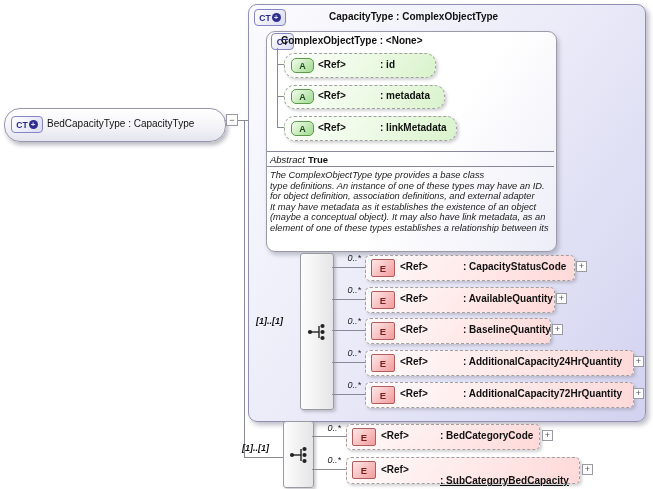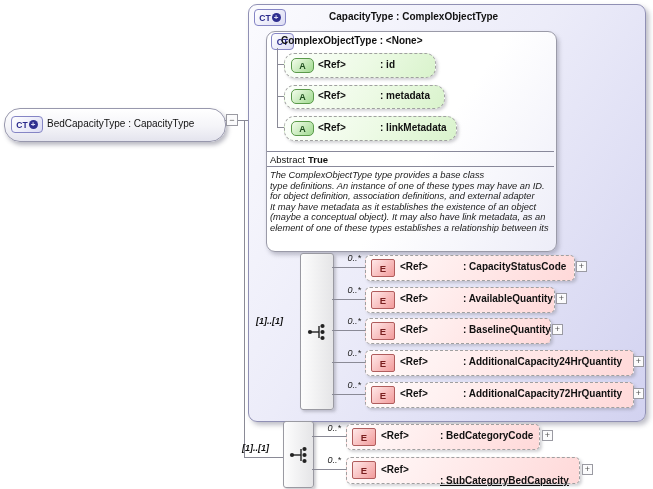--- a/index.html
+++ b/index.html
@@ -72,21 +72,21 @@
     display:flex;align-items:center;justify-content:center;
   }
   
   .expander{
     position:absolute;border:1px solid #9a9aa2;background:#fbfbfc;
     font-size:9px;line-height:9px;color:#555;text-align:center;
     box-sizing:border-box;
   }
   
   .sep{position:absolute;height:1px;background:#88889a;}
-  .abstract-label{position:absolute;font-size:9.5px;color:#111;}
+  .abstract-label{position:absolute;font-size:9.5px;font-style:italic;color:#111;}
   .abstract-value{position:absolute;font-size:9.5px;font-weight:bold;color:#111;}
   .doc{position:absolute;font-size:9.3px;font-style:italic;color:#222;line-height:10.5px;white-space:nowrap;overflow:hidden;}
 </style>
 </head>
 <body>
 
 <div id="stage">
 
   <div class="line-h" style="left:222px;top:120px;width:33px;"></div>
   <div class="line-v" style="left:244px;top:120px;height:337px;"></div>

